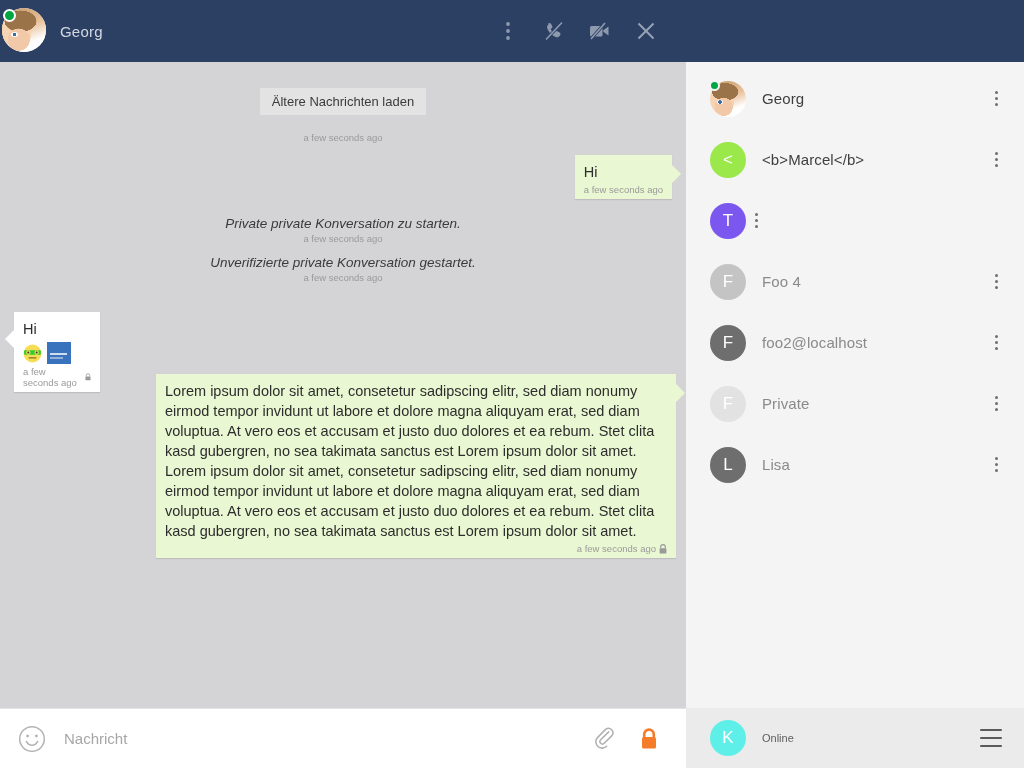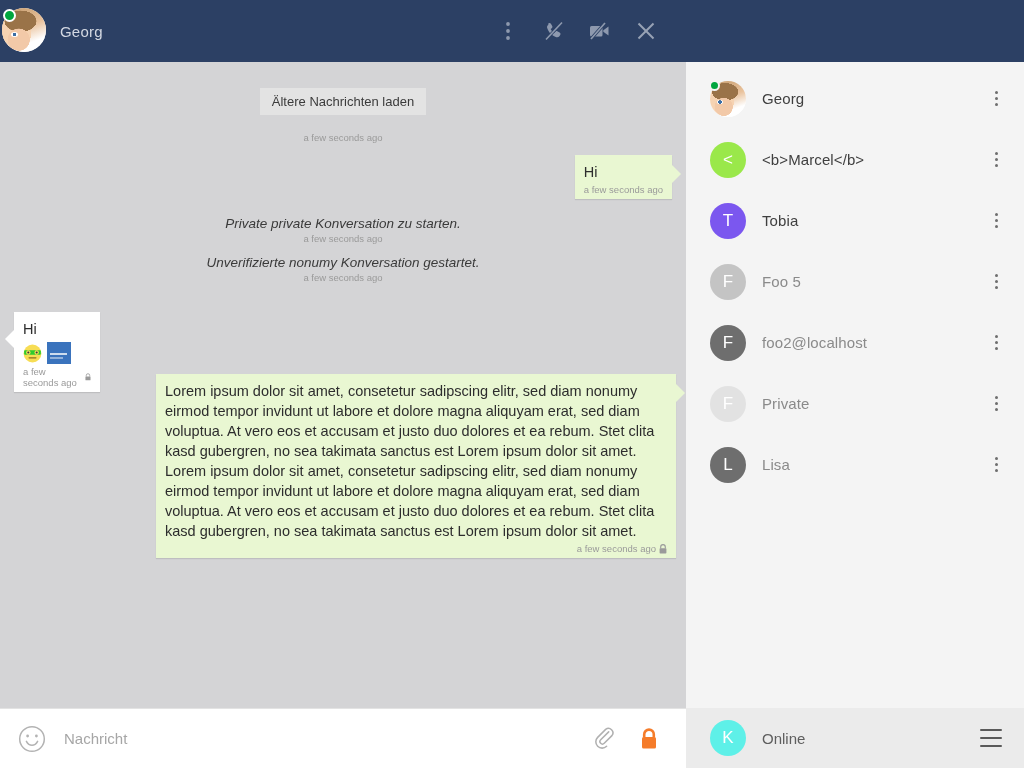--- a/index.html
+++ b/index.html
@@ -161,21 +161,21 @@
   .c-name { margin-left: 16px; font-size: 15px; color: #3f3f3f; flex: 1; letter-spacing: .1px; }
   .c-name.dim { color: #8a8a8a; }
   .kebab { width: 20px; height: 24px; display: flex; flex-direction: column; align-items: center; justify-content: center; gap: 3px; cursor: pointer; }
   .kebab i { width: 3px; height: 3px; border-radius: 50%; background: #6e6e6e; display: block; }
 
   .status-bar {
     height: 60px; flex: 0 0 60px; background: #ebebeb;
     display: flex; align-items: center; padding: 0 22px 0 24px;
   }
   .status-bar .c-av { width: 36px; height: 36px; }
-  .status-text { margin-left: 16px; font-size: 15px; color: #5e5e5e; flex: 1; }
+  .status-text { margin-left: 16px; font-size: 11px; color: #5e5e5e; flex: 1; }
   .hamburger { width: 22px; height: 18px; display: flex; flex-direction: column; justify-content: space-between; cursor: pointer; }
   .hamburger i { height: 2px; background: #5a5a5a; display: block; border-radius: 1px; }
 </style>
 </head>
 <body>
 
 <div class="app">
 
   <div class="topbar">
     <div class="topbar-left">
@@ -241,21 +241,21 @@
             </div>
           </div>
         </div>
 
         <div class="sysmsg">
           <div class="txt">Private private Konversation zu starten.</div>
           <div class="ts">a few seconds ago</div>
         </div>
 
         <div class="sysmsg" style="margin-top:11px;">
-          <div class="txt">Unverifizierte nonumy Konversation gestartet.</div>
+          <div class="txt">Unverifizierte private Konversation gestartet.</div>
           <div class="ts">a few seconds ago</div>
         </div>
 
         <div class="bubble-abs" style="left:14px; top:250px;">
           <div class="bubble in tail-left" style="width:86px;">
             <div class="body-text">Hi</div>
             <div class="attach-row">
               <svg class="emoji-nerd" viewBox="0 0 20 20">
                 <circle cx="10" cy="10" r="9.4" fill="#f7dd54"></circle>
                 <rect x="1.2" y="6.6" width="17.6" height="4.6" rx="1" fill="#2ecc2e"></rect>
@@ -342,33 +342,32 @@
               <i></i>
               <i></i>
               <i></i>
             </div>
         </div>
 
         <div class="contact">
           <div class="c-av" style="background:#7b57ef;">
             <span>T</span>
           </div>
-          <div class="c-name">Tobia</div>
           <div class="kebab">
               <i></i>
               <i></i>
               <i></i>
             </div>
         </div>
 
         <div class="contact">
           <div class="c-av" style="background:#c4c4c4;">
             <span>F</span>
           </div>
-          <div class="c-name dim">Foo 5</div>
+          <div class="c-name dim">Foo 4</div>
           <div class="kebab">
               <i></i>
               <i></i>
               <i></i>
             </div>
         </div>
 
         <div class="contact">
           <div class="c-av" style="background:#6e6e6e;">
             <span>F</span>

